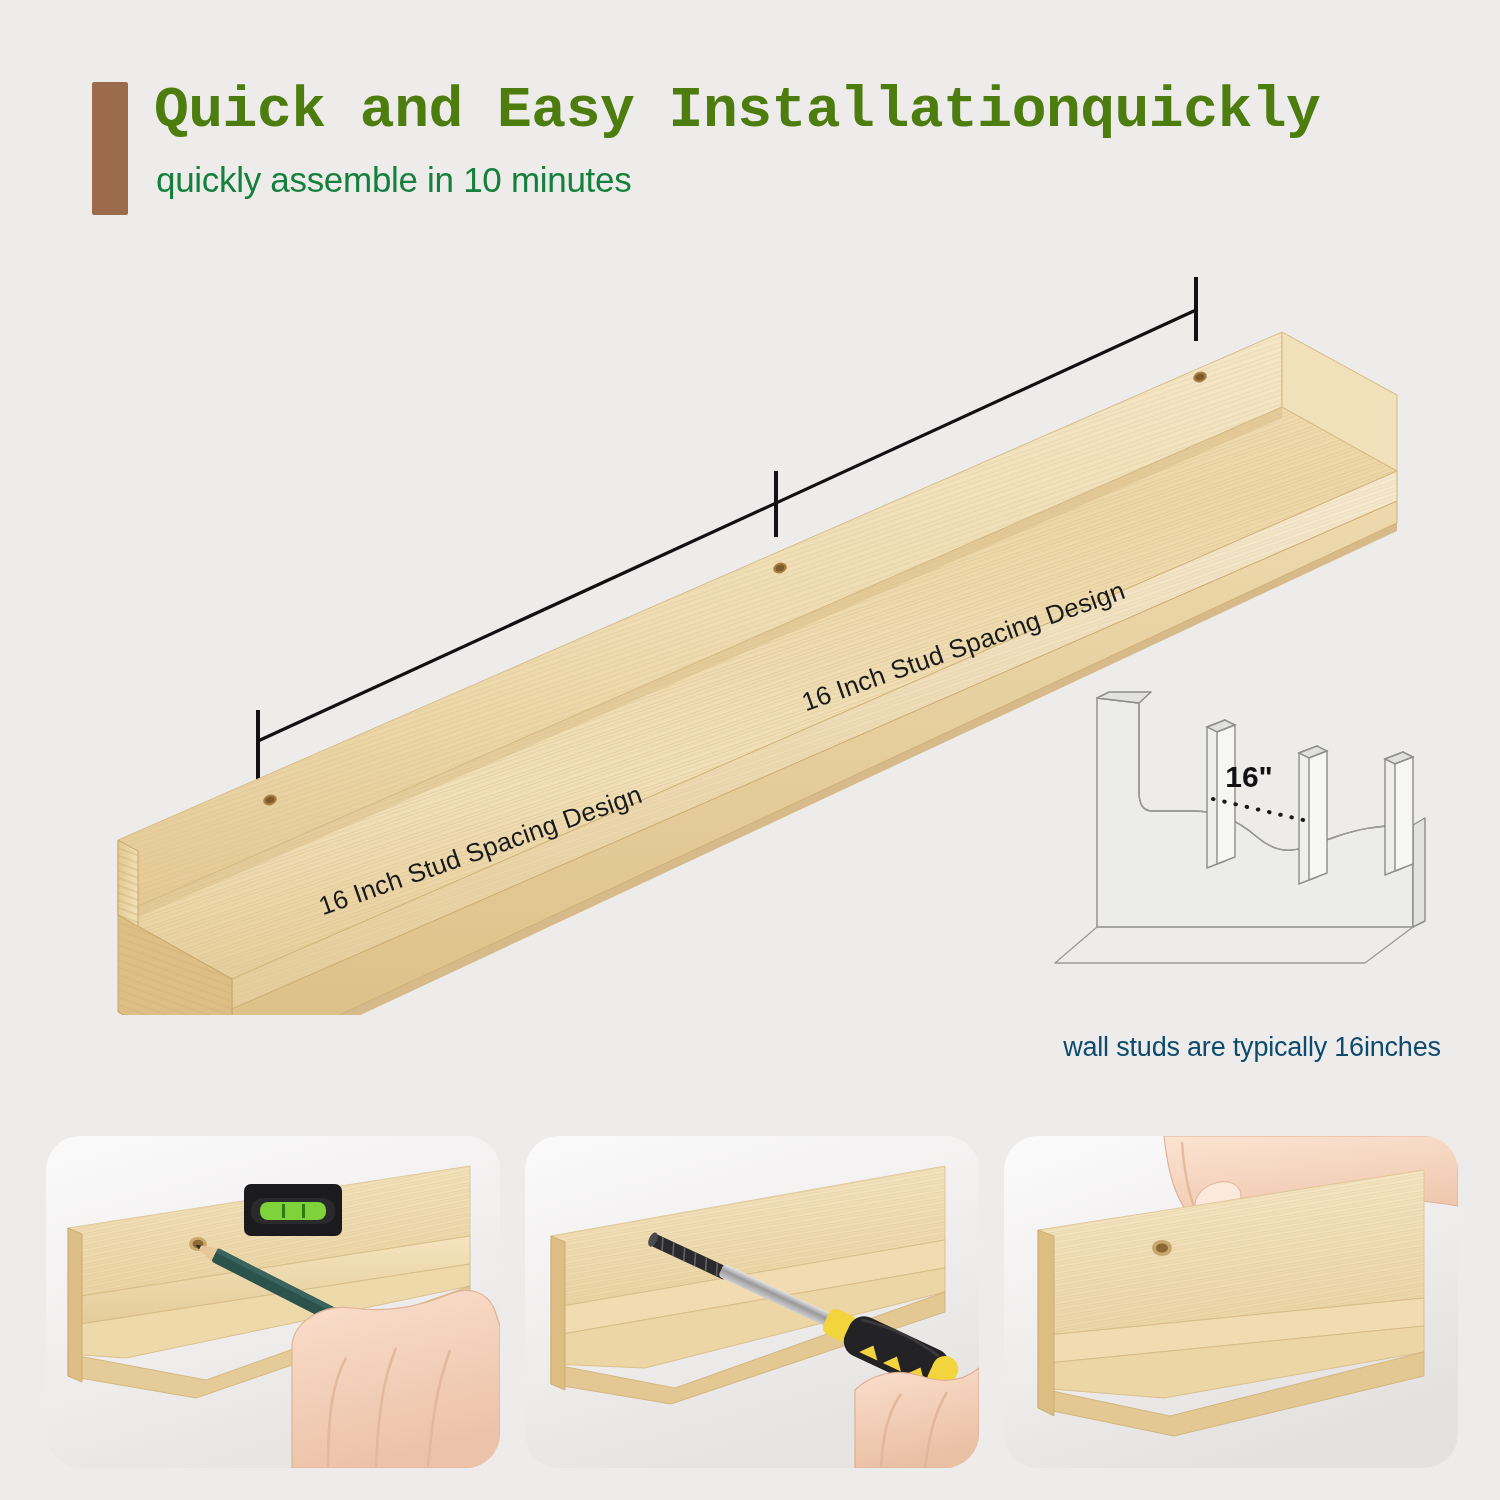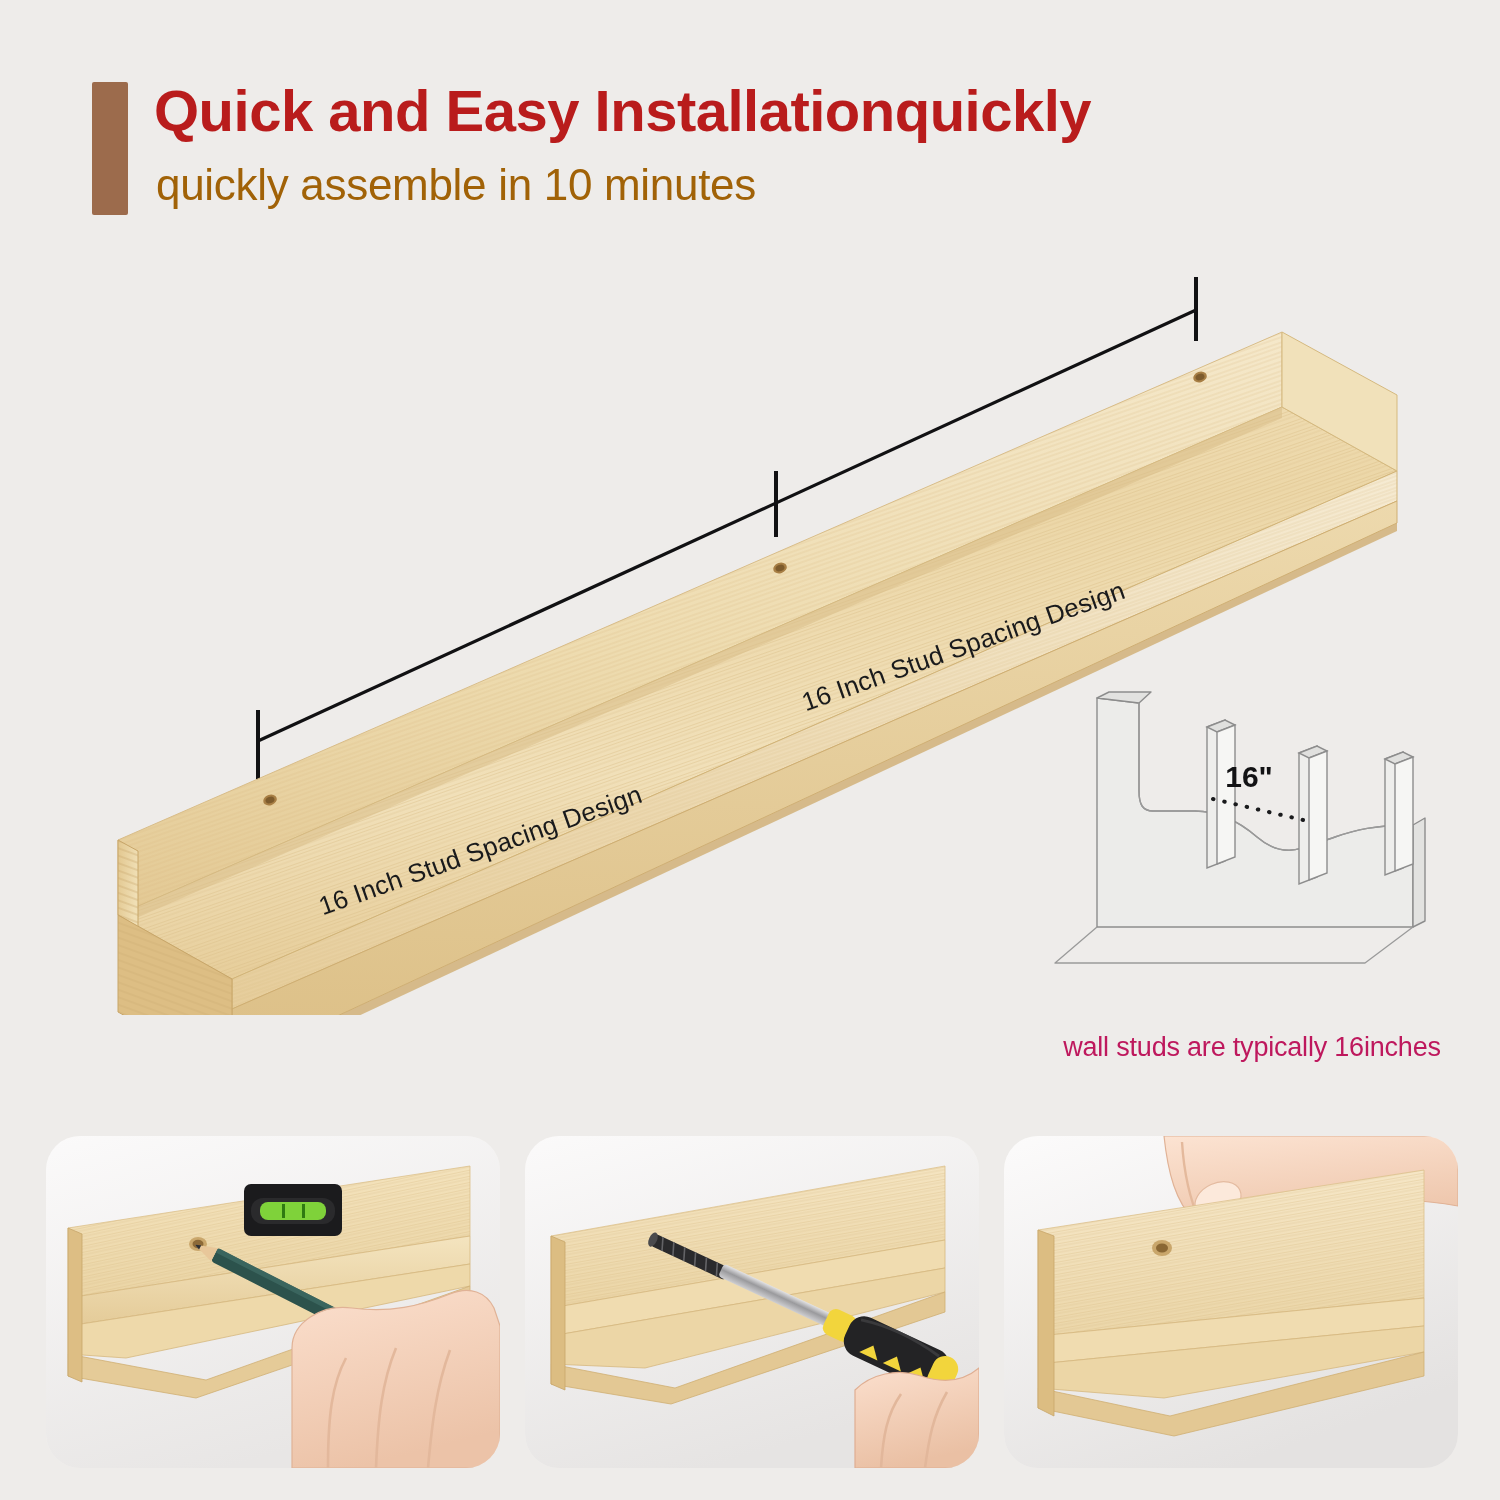--- a/index.html
+++ b/index.html
@@ -12,26 +12,26 @@
   .root{position:absolute;inset:0;}
 
   
   .header{position:absolute;left:92px;top:78px;}
   .accent-bar{
     position:absolute;left:0;top:4px;width:36px;height:133px;
     background:#9c6b4c;border-radius:2px;
   }
   .title{
     position:absolute;left:62px;top:0px;
-    font-size:58px;font-weight:700;color:#b91c1c;
-    letter-spacing:-0.5px;white-space:nowrap;line-height:1.15;
+    font-size:58px;font-weight:700;color:#4d7c0f;
+    letter-spacing:-0.5px;white-space:nowrap;line-height:1.15;font-family:Liberation Mono, monospace;
   }
   .subtitle{
     position:absolute;left:64px;top:82px;
-    font-size:44px;font-weight:400;color:#a16207;
+    font-size:35px;font-weight:400;color:#15803d;
     letter-spacing:-0.3px;white-space:nowrap;
   }
 
   
   .badge{position:absolute;left:92px;top:280px;width:175px;height:205px;}
   .badge svg{display:block;width:100%;height:100%;}
 
   
   .hero{position:absolute;left:0;top:255px;width:1500px;height:760px;}
   .hero svg{display:block;width:100%;height:100%;}
@@ -43,21 +43,21 @@
     transform-origin:left bottom;
   }
   .dim-a{left:325px;top:636px;transform:rotate(-19.5deg);}
   .dim-b{left:808px;top:432px;transform:rotate(-19.5deg);}
 
   
   .studdiag{position:absolute;left:1035px;top:665px;width:430px;height:330px;}
   .studdiag svg{display:block;width:100%;height:100%;}
   .stud-caption{
     position:absolute;left:1022px;top:1032px;width:460px;
-    text-align:center;font-size:27px;font-weight:400;color:#be185d;
+    text-align:center;font-size:27px;font-weight:400;color:#0c4a6e;
     letter-spacing:-0.2px;white-space:nowrap;
   }
 
   
   .panels{position:absolute;left:46px;top:1136px;width:1412px;height:332px;
           display:flex;gap:25px;}
   .panel{
     position:relative;width:454px;height:332px;
     border-radius:34px;overflow:hidden;
     background:#f4f2f0;

